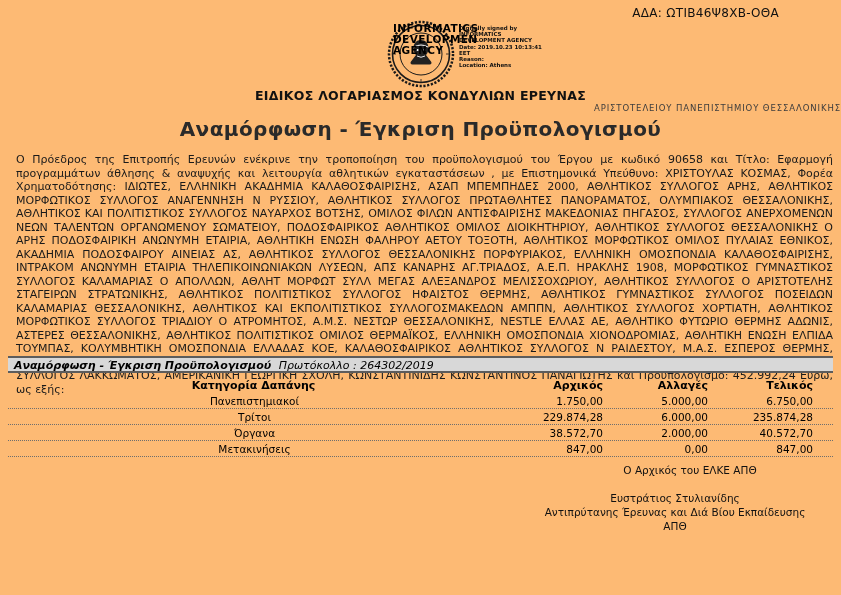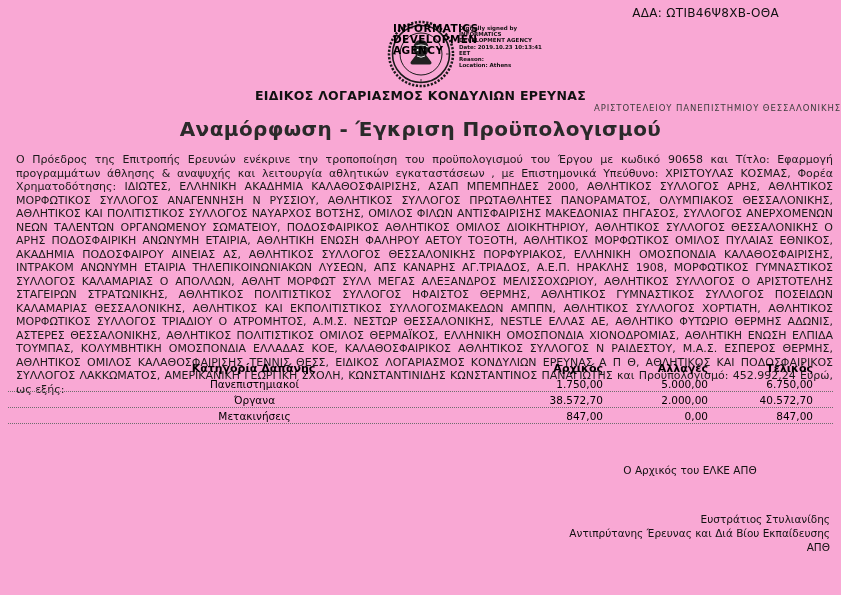--- a/index.html
+++ b/index.html
@@ -1,18 +1,18 @@
 <!DOCTYPE html>
 <html><head>
 <meta charset="utf-8">
 <style>
   * { margin:0; padding:0; box-sizing:border-box; }
   html,body { background:#ffffff; }
   .page {
-    position:relative; width:841px; height:595px; background:#f9a8d4;
+    position:relative; width:841px; height:595px; background:#fdba74;
     font-family:"DejaVu Sans","Liberation Sans",sans-serif; color:#000;
     overflow:hidden;
   }
   .ada {
     position:absolute; top:6px; right:62px;
     font-size:12px; color:#111; letter-spacing:0.3px;
   }
   
   .stamp { position:absolute; left:387px; top:20px; width:160px; height:70px; }
   .seal { position:absolute; left:0; top:0; width:68px; height:68px; }
@@ -61,21 +61,21 @@
   .t-row { font-size:10.5px; line-height:12px; padding-top:2px; padding-bottom:1px;
            border-bottom:1px dotted #6e6e6e; }
   .c-cat { padding-left:8px; text-align:center; }
   .c-num { text-align:right; }
   
   .sig-role {
     position:absolute; top:464px; left:555px; width:270px; text-align:center;
     font-size:10.5px; color:#111;
   }
   .sig-block {
-    position:absolute; top:512px; left:520px; width:310px; text-align:right;
+    position:absolute; top:491px; left:520px; width:310px; text-align:center;
     font-size:10.5px; line-height:14px; color:#111;
   }
 </style>
 </head>
 <body>
 
 <div class="page">
 
   <div class="ada">ΑΔΑ: ΩΤΙΒ46Ψ8ΧΒ-ΟΘΑ</div>
 
@@ -112,32 +112,42 @@
     </div>
   </div>
 
   <div class="org-name">ΕΙΔΙΚΟΣ ΛΟΓΑΡΙΑΣΜΟΣ ΚΟΝΔΥΛΙΩΝ ΕΡΕΥΝΑΣ</div>
   <div class="org-sub">ΑΡΙΣΤΟΤΕΛΕΙΟΥ ΠΑΝΕΠΙΣΤΗΜΙΟΥ ΘΕΣΣΑΛΟΝΙΚΗΣ</div>
   <div class="doc-title">Αναμόρφωση - Έγκριση Προϋπολογισμού</div>
 
   <div class="body-text">Ο Πρόεδρος της Επιτροπής Ερευνών ενέκρινε την τροποποίηση του προϋπολογισμού του Έργου με κωδικό 90658 και Τίτλο: Εφαρμογή προγραμμάτων άθλησης &amp; αναψυχής και λειτουργία αθλητικών εγκαταστάσεων , με Επιστημονικά Υπεύθυνο: ΧΡΙΣΤΟΥΛΑΣ ΚΟΣΜΑΣ, Φορέα Χρηματοδότησης: ΙΔΙΩΤΕΣ, ΕΛΛΗΝΙΚΗ ΑΚΑΔΗΜΙΑ ΚΑΛΑΘΟΣΦΑΙΡΙΣΗΣ, ΑΣΑΠ ΜΠΕΜΠΗΔΕΣ 2000, ΑΘΛΗΤΙΚΟΣ ΣΥΛΛΟΓΟΣ ΑΡΗΣ, ΑΘΛΗΤΙΚΟΣ ΜΟΡΦΩΤΙΚΟΣ ΣΥΛΛΟΓΟΣ ΑΝΑΓΕΝΝΗΣΗ Ν ΡΥΣΣΙΟΥ, ΑΘΛΗΤΙΚΟΣ ΣΥΛΛΟΓΟΣ ΠΡΩΤΑΘΛΗΤΕΣ ΠΑΝΟΡΑΜΑΤΟΣ, ΟΛΥΜΠΙΑΚΟΣ ΘΕΣΣΑΛΟΝΙΚΗΣ, ΑΘΛΗΤΙΚΟΣ ΚΑΙ ΠΟΛΙΤΙΣΤΙΚΟΣ ΣΥΛΛΟΓΟΣ ΝΑΥΑΡΧΟΣ ΒΟΤΣΗΣ, ΟΜΙΛΟΣ ΦΙΛΩΝ ΑΝΤΙΣΦΑΙΡΙΣΗΣ ΜΑΚΕΔΟΝΙΑΣ ΠΗΓΑΣΟΣ, ΣΥΛΛΟΓΟΣ ΑΝΕΡΧΟΜΕΝΩΝ ΝΕΩΝ ΤΑΛΕΝΤΩΝ ΟΡΓΑΝΩΜΕΝΟΥ ΣΩΜΑΤΕΙΟΥ, ΠΟΔΟΣΦΑΙΡΙΚΟΣ ΑΘΛΗΤΙΚΟΣ ΟΜΙΛΟΣ ΔΙΟΙΚΗΤΗΡΙΟΥ, ΑΘΛΗΤΙΚΟΣ ΣΥΛΛΟΓΟΣ ΘΕΣΣΑΛΟΝΙΚΗΣ Ο ΑΡΗΣ ΠΟΔΟΣΦΑΙΡΙΚΗ ΑΝΩΝΥΜΗ ΕΤΑΙΡΙΑ, ΑΘΛΗΤΙΚΗ ΕΝΩΣΗ ΦΑΛΗΡΟΥ ΑΕΤΟΥ ΤΟΞΟΤΗ, ΑΘΛΗΤΙΚΟΣ ΜΟΡΦΩΤΙΚΟΣ ΟΜΙΛΟΣ ΠΥΛΑΙΑΣ ΕΘΝΙΚΟΣ, ΑΚΑΔΗΜΙΑ ΠΟΔΟΣΦΑΙΡΟΥ ΑΙΝΕΙΑΣ ΑΣ, ΑΘΛΗΤΙΚΟΣ ΣΥΛΛΟΓΟΣ ΘΕΣΣΑΛΟΝΙΚΗΣ ΠΟΡΦΥΡΙΑΚΟΣ, ΕΛΛΗΝΙΚΗ ΟΜΟΣΠΟΝΔΙΑ ΚΑΛΑΘΟΣΦΑΙΡΙΣΗΣ, ΙΝΤΡΑΚΟΜ ΑΝΩΝΥΜΗ ΕΤΑΙΡΙΑ ΤΗΛΕΠΙΚΟΙΝΩΝΙΑΚΩΝ ΛΥΣΕΩΝ, ΑΠΣ ΚΑΝΑΡΗΣ ΑΓ.ΤΡΙΑΔΟΣ, Α.Ε.Π. ΗΡΑΚΛΗΣ 1908, ΜΟΡΦΩΤΙΚΟΣ ΓΥΜΝΑΣΤΙΚΟΣ ΣΥΛΛΟΓΟΣ ΚΑΛΑΜΑΡΙΑΣ Ο ΑΠΟΛΛΩΝ, ΑΘΛΗΤ ΜΟΡΦΩΤ ΣΥΛΛ ΜΕΓΑΣ ΑΛΕΞΑΝΔΡΟΣ ΜΕΛΙΣΣΟΧΩΡΙΟΥ, ΑΘΛΗΤΙΚΟΣ ΣΥΛΛΟΓΟΣ Ο ΑΡΙΣΤΟΤΕΛΗΣ ΣΤΑΓΕΙΡΩΝ ΣΤΡΑΤΩΝΙΚΗΣ, ΑΘΛΗΤΙΚΟΣ ΠΟΛΙΤΙΣΤΙΚΟΣ ΣΥΛΛΟΓΟΣ ΗΦΑΙΣΤΟΣ ΘΕΡΜΗΣ, ΑΘΛΗΤΙΚΟΣ ΓΥΜΝΑΣΤΙΚΟΣ ΣΥΛΛΟΓΟΣ ΠΟΣΕΙΔΩΝ ΚΑΛΑΜΑΡΙΑΣ ΘΕΣΣΑΛΟΝΙΚΗΣ, ΑΘΛΗΤΙΚΟΣ ΚΑΙ ΕΚΠΟΛΙΤΙΣΤΙΚΟΣ ΣΥΛΛΟΓΟΣΜΑΚΕΔΩΝ ΑΜΠΠΝ, ΑΘΛΗΤΙΚΟΣ ΣΥΛΛΟΓΟΣ ΧΟΡΤΙΑΤΗ, ΑΘΛΗΤΙΚΟΣ ΜΟΡΦΩΤΙΚΟΣ ΣΥΛΛΟΓΟΣ ΤΡΙΑΔΙΟΥ Ο ΑΤΡΟΜΗΤΟΣ, Α.Μ.Σ. ΝΕΣΤΩΡ ΘΕΣΣΑΛΟΝΙΚΗΣ, NESTLE ΕΛΛΑΣ ΑΕ, ΑΘΛΗΤΙΚΟ ΦΥΤΩΡΙΟ ΘΕΡΜΗΣ ΑΔΩΝΙΣ, ΑΣΤΕΡΕΣ ΘΕΣΣΑΛΟΝΙΚΗΣ, ΑΘΛΗΤΙΚΟΣ ΠΟΛΙΤΙΣΤΙΚΟΣ ΟΜΙΛΟΣ ΘΕΡΜΑΪΚΟΣ, ΕΛΛΗΝΙΚΗ ΟΜΟΣΠΟΝΔΙΑ ΧΙΟΝΟΔΡΟΜΙΑΣ, ΑΘΛΗΤΙΚΗ ΕΝΩΣΗ ΕΛΠΙΔΑ ΤΟΥΜΠΑΣ, ΚΟΛΥΜΒΗΤΙΚΗ ΟΜΟΣΠΟΝΔΙΑ ΕΛΛΑΔΑΣ ΚΟΕ, ΚΑΛΑΘΟΣΦΑΙΡΙΚΟΣ ΑΘΛΗΤΙΚΟΣ ΣΥΛΛΟΓΟΣ Ν ΡΑΙΔΕΣΤΟΥ, Μ.Α.Σ. ΕΣΠΕΡΟΣ ΘΕΡΜΗΣ, ΑΘΛΗΤΙΚΟΣ ΟΜΙΛΟΣ ΚΑΛΑΘΟΣΦΑΙΡΙΣΗΣ ΤΕΝΝΙΣ ΘΕΣΣ, ΕΙΔΙΚΟΣ ΛΟΓΑΡΙΑΣΜΟΣ ΚΟΝΔΥΛΙΩΝ ΕΡΕΥΝΑΣ Α Π Θ, ΑΘΛΗΤΙΚΟΣ ΚΑΙ ΠΟΔΟΣΦΑΙΡΙΚΟΣ ΣΥΛΛΟΓΟΣ ΛΑΚΚΩΜΑΤΟΣ, ΑΜΕΡΙΚΑΝΙΚΗ ΓΕΩΡΓΙΚΗ ΣΧΟΛΗ, ΚΩΝΣΤΑΝΤΙΝΙΔΗΣ ΚΩΝΣΤΑΝΤΙΝΟΣ ΠΑΝΑΓΙΩΤΗΣ και Προϋπολογισμό: 452.992,24 Ευρώ, ως εξής:</div>
 
   <div class="doc-table">
+    <div class="t-bar">
+      <span class="t-bar-title">Αναμόρφωση - Έγκριση Προϋπολογισμού</span>
+      <span class="t-bar-proto">Πρωτόκολλο : 264302/2019</span>
+    </div>
     <div class="t-grid">
       <div class="row t-head">
         <span class="c-cat" style="padding-left:6px">Κατηγορία Δαπάνης</span>
         <span class="c-num">Αρχικός</span>
         <span class="c-num">Αλλαγές</span>
         <span class="c-num">Τελικός</span>
       </div>
       <div class="row t-row">
         <span class="c-cat">Πανεπιστημιακοί</span>
         <span class="c-num">1.750,00</span>
         <span class="c-num">5.000,00</span>
         <span class="c-num">6.750,00</span>
+      </div>
+      <div class="row t-row">
+        <span class="c-cat">Τρίτοι</span>
+        <span class="c-num">229.874,28</span>
+        <span class="c-num">6.000,00</span>
+        <span class="c-num">235.874,28</span>
       </div>
       <div class="row t-row">
         <span class="c-cat">Όργανα</span>
         <span class="c-num">38.572,70</span>
         <span class="c-num">2.000,00</span>
         <span class="c-num">40.572,70</span>
       </div>
       <div class="row t-row">
         <span class="c-cat">Μετακινήσεις</span>
         <span class="c-num">847,00</span>

